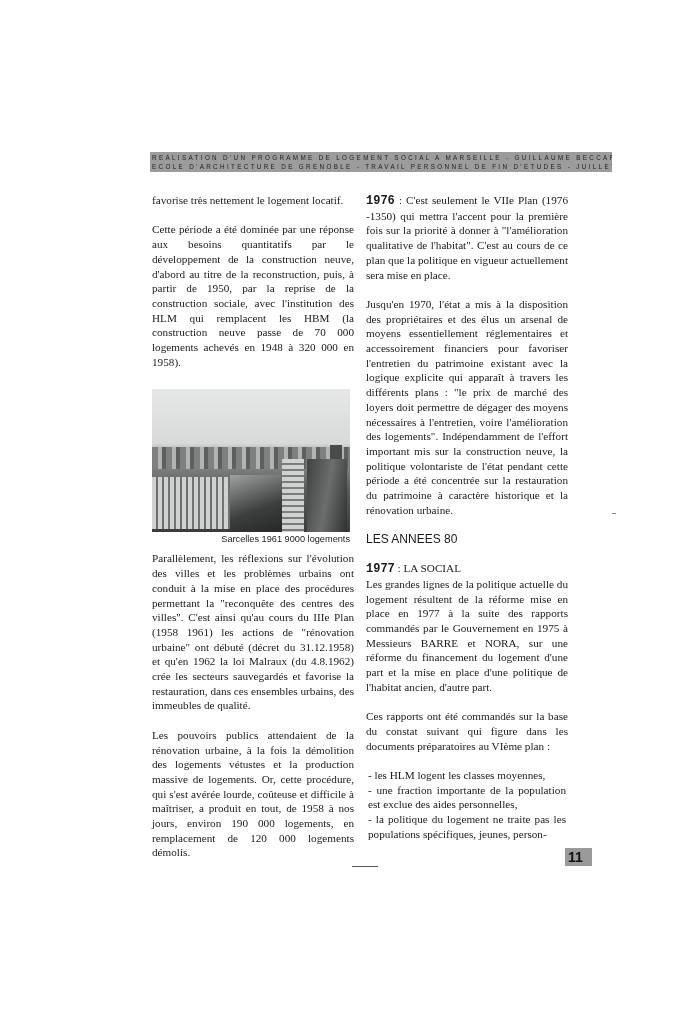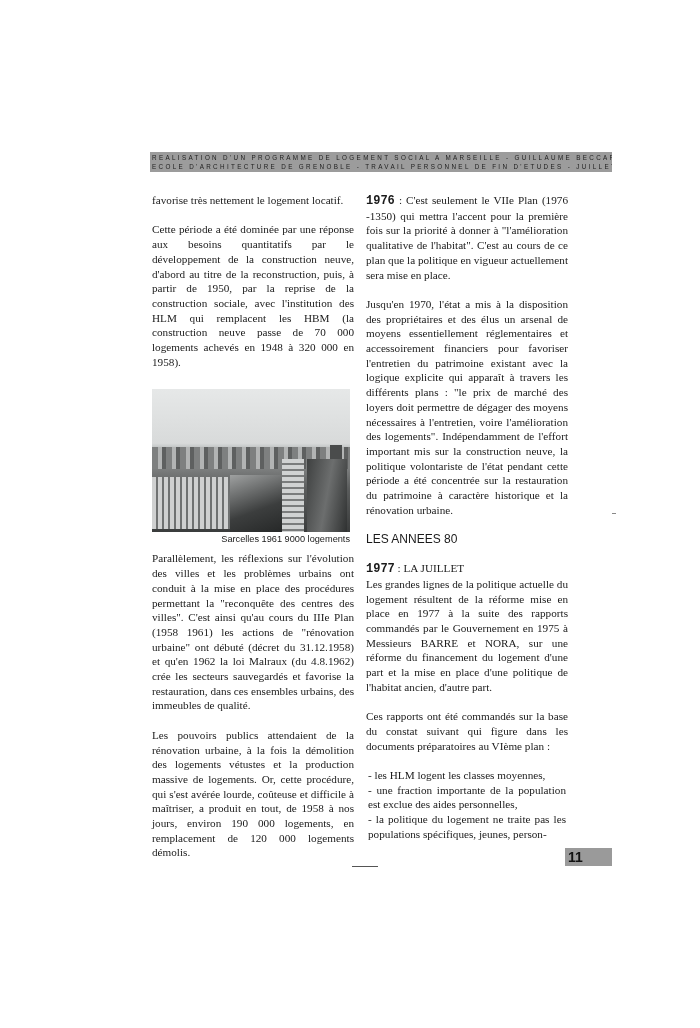--- a/index.html
+++ b/index.html
@@ -98,21 +98,21 @@
       font-weight: normal;
       font-size: 12px;
       margin: 0 0 14px 0;
       line-height: 15px;
     }
     .list-line { display: block; }
     .page-number {
       position: absolute;
       left: 565px;
       top: 848px;
-      width: 47px;
+      width: 27px;
       height: 18px;
       background: #9a9a9a;
       font-family: "Liberation Sans", sans-serif;
       font-weight: bold;
       font-size: 14px;
       line-height: 18px;
       color: #111111;
       padding-left: 3px;
       box-sizing: border-box;
     }
@@ -156,21 +156,21 @@
   <div class="caption">Sarcelles 1961 9000 logements</div>
 
   <p>Parallèlement, les réflexions sur l'évolution des villes et les problèmes urbains ont conduit à la mise en place des procédures permettant la "reconquête des centres des villes". C'est ainsi qu'au cours du IIIe Plan (1958 1961) les actions de "rénovation urbaine" ont débuté (décret du 31.12.1958) et qu'en 1962 la loi Malraux (du 4.8.1962) crée les secteurs sauvegardés et favorise la restauration, dans ces ensembles urbains, des immeubles de qualité.</p>
   <p>Les pouvoirs publics attendaient de la rénovation urbaine, à la fois la démolition des logements vétustes et la production massive de logements. Or, cette procédure, qui s'est avérée lourde, coûteuse et difficile à maîtriser, a produit en tout, de 1958 à nos jours, environ 190 000 logements, en remplacement de 120 000 logements démolis.</p>
 </div>
 
 <div class="col col-right">
   <p><span class="year">1976</span><span> : C'est seulement le VIIe Plan (1976 -1350) qui mettra l'accent pour la première fois sur la priorité à donner à "l'amélioration qualitative de l'habitat". C'est au cours de ce plan que la politique en vigueur actuellement sera mise en place.</span></p>
   <p>Jusqu'en 1970, l'état a mis à la disposition des propriétaires et des élus un arsenal de moyens essentiellement réglementaires et accessoirement financiers pour favoriser l'entretien du patrimoine existant avec la logique explicite qui apparaît à travers les différents plans : "le prix de marché des loyers doit permettre de dégager des moyens nécessaires à l'entretien, voire l'amélioration des logements". Indépendamment de l'effort important mis sur la construction neuve, la politique volontariste de l'état pendant cette période a été concentrée sur la restauration du patrimoine à caractère historique et la rénovation urbaine.</p>
   <div class="section-title">LES ANNEES 80</div>
-  <p style="margin-bottom:0"><span class="year">1977</span><span> : LA JUILLET</span></p>
+  <p style="margin-bottom:0"><span class="year">1977</span><span> : LA SOCIAL</span></p>
   <p>Les grandes lignes de la politique actuelle du logement résultent de la réforme mise en place en 1977 à la suite des rapports commandés par le Gouvernement en 1975 à Messieurs BARRE et NORA, sur une réforme du financement du logement d'une part et la mise en place d'une politique de l'habitat ancien, d'autre part.</p>
   <p>Ces rapports ont été commandés sur la base du constat suivant qui figure dans les documents préparatoires au VIème plan :</p>
   <p style="margin:2px">
     <span class="list-line">- les HLM logent les classes moyennes,</span>
     <span class="list-line">- une fraction importante de la population est exclue des aides personnelles,</span>
     <span class="list-line">- la politique du logement ne traite pas les populations spécifiques, jeunes, person-</span>
   </p>
 </div>
 
 <div class="side-mark"></div>

